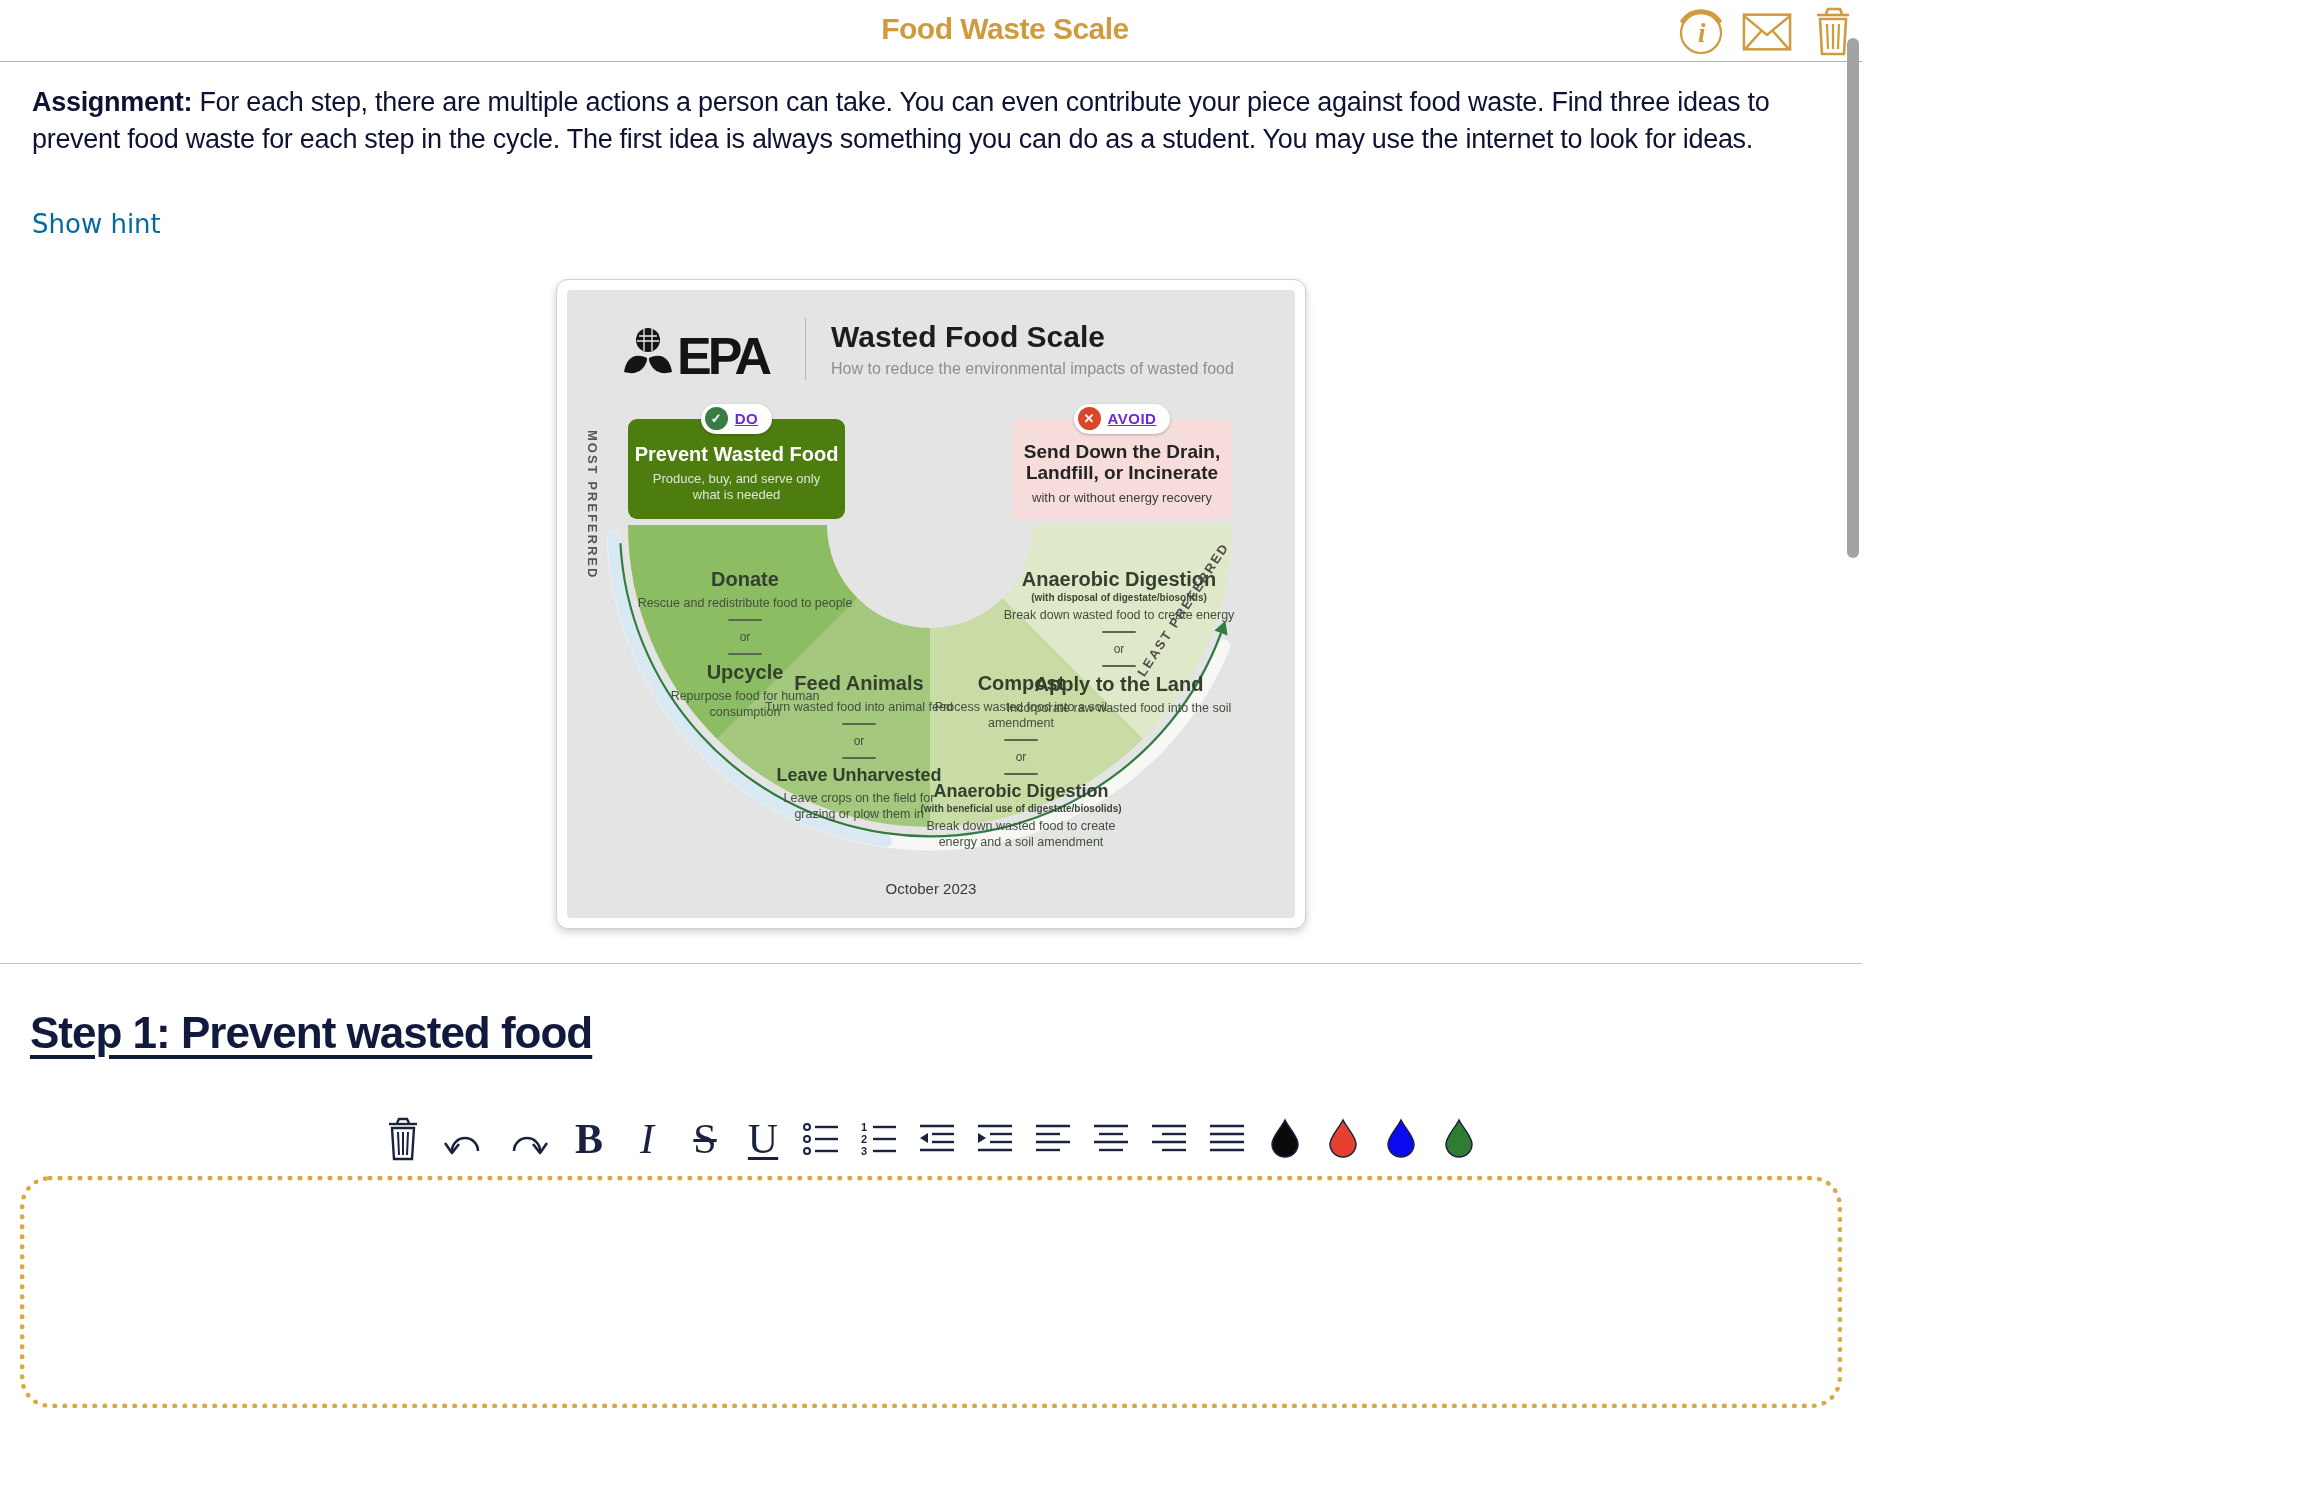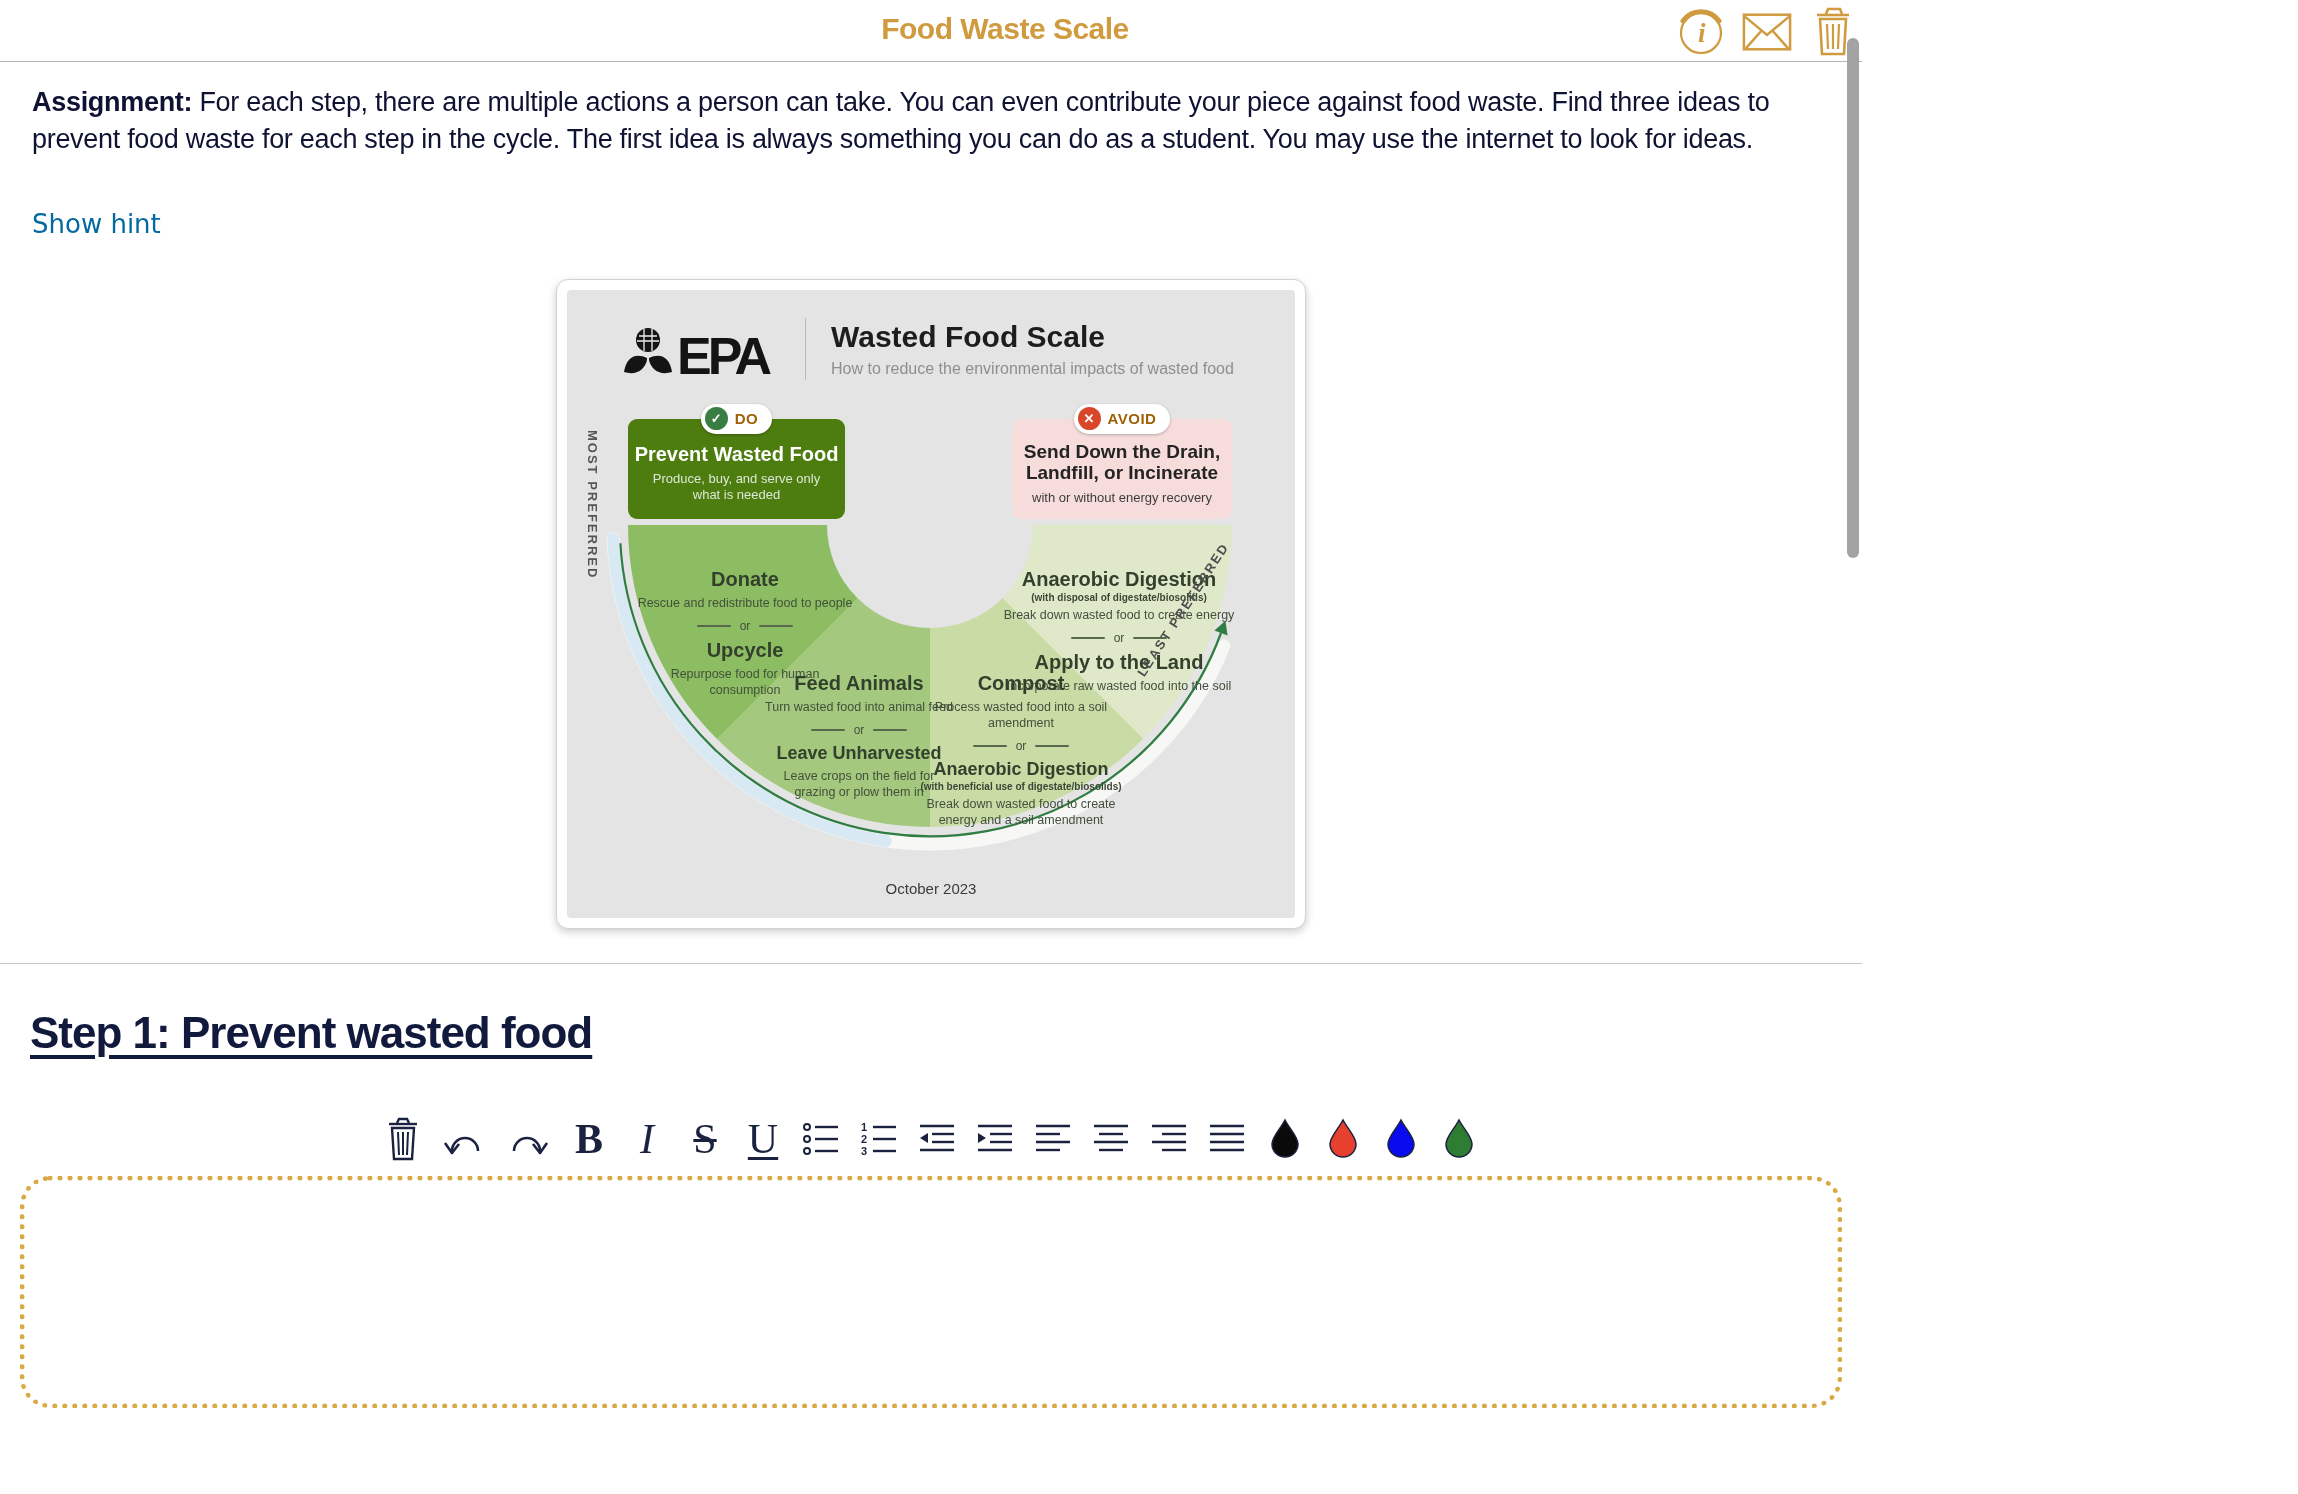--- a/index.html
+++ b/index.html
@@ -36,21 +36,21 @@
 
   .badge-group { position:absolute; display:flex; flex-direction:column; align-items:center; z-index:4; }
   .dg { left:71px; top:124px; width:217px; }
   .ag { left:455px; top:124px; width:220px; }
   .pill { background:#fff; border-radius:16px; height:30px; display:flex; align-items:center;
           gap:7px; padding:0 14px 0 4px; box-shadow:0 1px 3px rgba(0,0,0,0.25); width:fit-content; z-index:5; }
   .pill-circle { width:23px; height:23px; border-radius:50%; color:#fff; font-size:13px; font-weight:bold;
                  display:flex; align-items:center; justify-content:center; }
   .pc-green { background:#3a7d44; }
   .pc-red { background:#d9472b; }
-  .pill-label { font-size:15px; font-weight:800; color:#a16207; letter-spacing:0.5px; }
+  .pill-label { font-size:15px; font-weight:800; color:#6d28d9; letter-spacing:0.5px;text-decoration:underline; }
 
   .do-box { margin-top:-15px; width:217px; height:100px; background:#4d7c0f; border-radius:9px;
             text-align:center; padding-top:24px; }
   .do-box-title { color:#fff; font-size:20px; font-weight:bold; }
   .do-box-sub { color:#dde8d6; font-size:13px; line-height:1.3; margin:5px auto 0; width:170px; }
   .avoid-box { margin-top:-15px; width:220px; height:100px; background:#f6dcdb; border-radius:9px;
                text-align:center; padding-top:22px; }
   .avoid-box-title { color:#242424; font-size:19px; font-weight:bold; line-height:1.15; margin:0 auto; width:210px; }
   .avoid-box-sub { color:#3c3c3c; font-size:13px; margin-top:6px; }
 
@@ -64,21 +64,21 @@
 
   .wtext { position:absolute; text-align:center; z-index:3; }
   .tb-donate  { left:78px;  top:288px; width:220px; }
   .tb-adtop   { left:428px; top:288px; width:268px; }
   .tb-feed    { left:206px; top:392px; width:192px; }
   .tb-compost { left:350px; top:392px; width:228px; }
   .w-title { font-size:20px; font-weight:bold; color:#32402c; }
   .w-title-sm { font-size:18px; font-weight:bold; color:#32402c; }
   .w-note { font-size:10px; font-weight:bold; color:#3a4734; margin-top:1px; }
   .w-desc { font-size:12.5px; line-height:1.3; color:#42503c; margin-top:4px; }
-  .or-row { display:flex; align-items:center; justify-content:center; gap:9px; margin:8px 0 6px; }
+  .or-row { display:flex; align-items:center; justify-content:center; gap:9px; margin:8px 0 6px;flex-direction:column; }
   .or-line { width:34px; height:2px; background:#57684c; border-radius:1px; }
   .or-word { font-size:12px; color:#42503c; }
 
   .most-pref { position:absolute; left:28px; top:150px; writing-mode:vertical-rl;
                font-size:13px; font-weight:bold; letter-spacing:2px; color:#555; z-index:3; }
   .least-pref { position:absolute; left:538px; top:322px; width:176px; text-align:center;
                 transform:rotate(-57deg); font-size:13px; font-weight:bold; letter-spacing:2px;
                 color:#4e4e4e; white-space:nowrap; z-index:3; }
   .ig-date { position:absolute; left:0; right:0; top:600px; text-align:center;
              font-size:15px; font-weight:500; color:#3b3b3b; }

